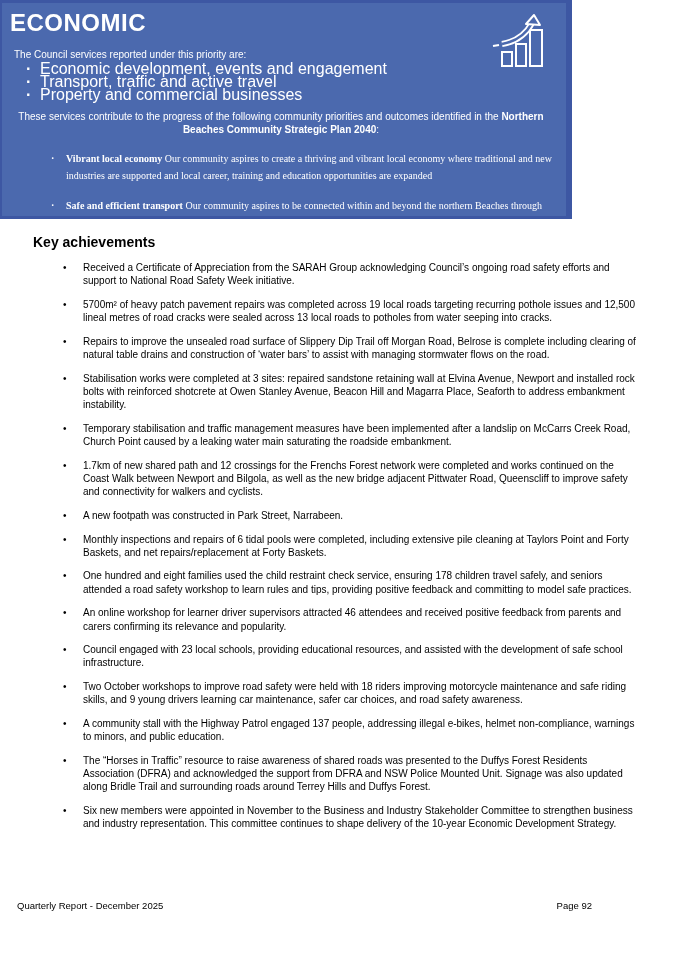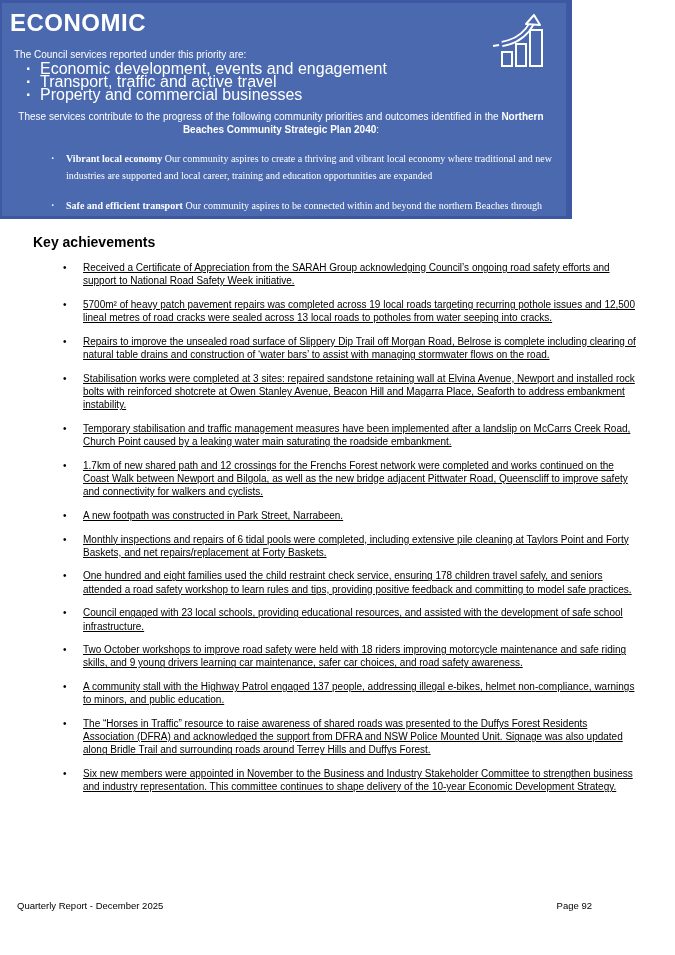--- a/index.html
+++ b/index.html
@@ -21,21 +21,21 @@
   .strategic{font-size:10px;line-height:12.8px;margin:10px 0 0 0;max-width:646px;text-align:center;}
   .outcomes{list-style:none;margin:13px 0 0 0;padding:0;font-size:10px;line-height:17px;font-family:Liberation Serif, serif;}
   .outcomes li{position:relative;padding-left:56px;margin-bottom:13px;max-width:592px;}
   .outcomes li::before{content:"\00B7";position:absolute;left:41px;font-weight:bold;}
   .banner-icon{position:absolute;top:10px;right:14px;width:62px;height:58px;}
 
   
   .main{padding:15px 35px 0 33px;}
   .main h2{font-size:14px;font-weight:bold;margin:0 0 11px 0;}
   .achievements{list-style:none;margin:0;padding:0;font-size:10px;line-height:13.2px;}
-  .achievements li{position:relative;padding-left:50px;margin-bottom:10.5px;max-width:607px;text-decoration:underline;}
+  .achievements li{position:relative;padding-left:50px;margin-bottom:10.5px;max-width:607px;}
   .achievements li::before{content:"\2022";position:absolute;left:30px;}
 
   
   .footer{position:absolute;left:17px;right:83px;top:900px;
     display:flex;justify-content:space-between;font-size:9.5px;}
 </style>
 </head>
 <body>
 
 <div class="page">
@@ -79,20 +79,21 @@
     <ul class="achievements">
       <li>Received a Certificate of Appreciation from the SARAH Group acknowledging Council’s ongoing road safety efforts and support to National Road Safety Week initiative.</li>
       <li>5700m² of heavy patch pavement repairs was completed across 19 local roads targeting recurring pothole issues and 12,500 lineal metres of road cracks were sealed across 13 local roads to potholes from water seeping into cracks.</li>
       <li>Repairs to improve the unsealed road surface of Slippery Dip Trail off Morgan Road, Belrose is complete including clearing of natural table drains and construction of ‘water bars’ to assist with managing stormwater flows on the road.</li>
       <li>Stabilisation works were completed at 3 sites: repaired sandstone retaining wall at Elvina Avenue, Newport and installed rock bolts with reinforced shotcrete at Owen Stanley Avenue, Beacon Hill and Magarra Place, Seaforth to address embankment instability.</li>
       <li>Temporary stabilisation and traffic management measures have been implemented after a landslip on McCarrs Creek Road, Church Point caused by a leaking water main saturating the roadside embankment.</li>
       <li>1.7km of new shared path and 12 crossings for the Frenchs Forest network were completed and works continued on the Coast Walk between Newport and Bilgola, as well as the new bridge adjacent Pittwater Road, Queenscliff to improve safety and connectivity for walkers and cyclists.</li>
       <li>A new footpath was constructed in Park Street, Narrabeen.</li>
       <li>Monthly inspections and repairs of 6 tidal pools were completed, including extensive pile cleaning at Taylors Point and Forty Baskets, and net repairs/replacement at Forty Baskets.</li>
       <li>One hundred and eight families used the child restraint check service, ensuring 178 children travel safely, and seniors attended a road safety workshop to learn rules and tips, providing positive feedback and committing to model safe practices.</li>
+      <li>An online workshop for learner driver supervisors attracted 46 attendees and received positive feedback from parents and carers confirming its relevance and popularity.</li>
       <li>Council engaged with 23 local schools, providing educational resources, and assisted with the development of safe school infrastructure.</li>
       <li>Two October workshops to improve road safety were held with 18 riders improving motorcycle maintenance and safe riding skills, and 9 young drivers learning car maintenance, safer car choices, and road safety awareness.</li>
       <li>A community stall with the Highway Patrol engaged 137 people, addressing illegal e-bikes, helmet non-compliance, warnings to minors, and public education.</li>
       <li>The “Horses in Traffic” resource to raise awareness of shared roads was presented to the Duffys Forest Residents Association (DFRA) and acknowledged the support from DFRA and NSW Police Mounted Unit. Signage was also updated along Bridle Trail and surrounding roads around Terrey Hills and Duffys Forest.</li>
       <li>Six new members were appointed in November to the Business and Industry Stakeholder Committee to strengthen business and industry representation. This committee continues to shape delivery of the 10-year Economic Development Strategy.</li>
     </ul>
   </main>
 
   <footer class="footer">
     <span>Quarterly Report - December 2025</span>

